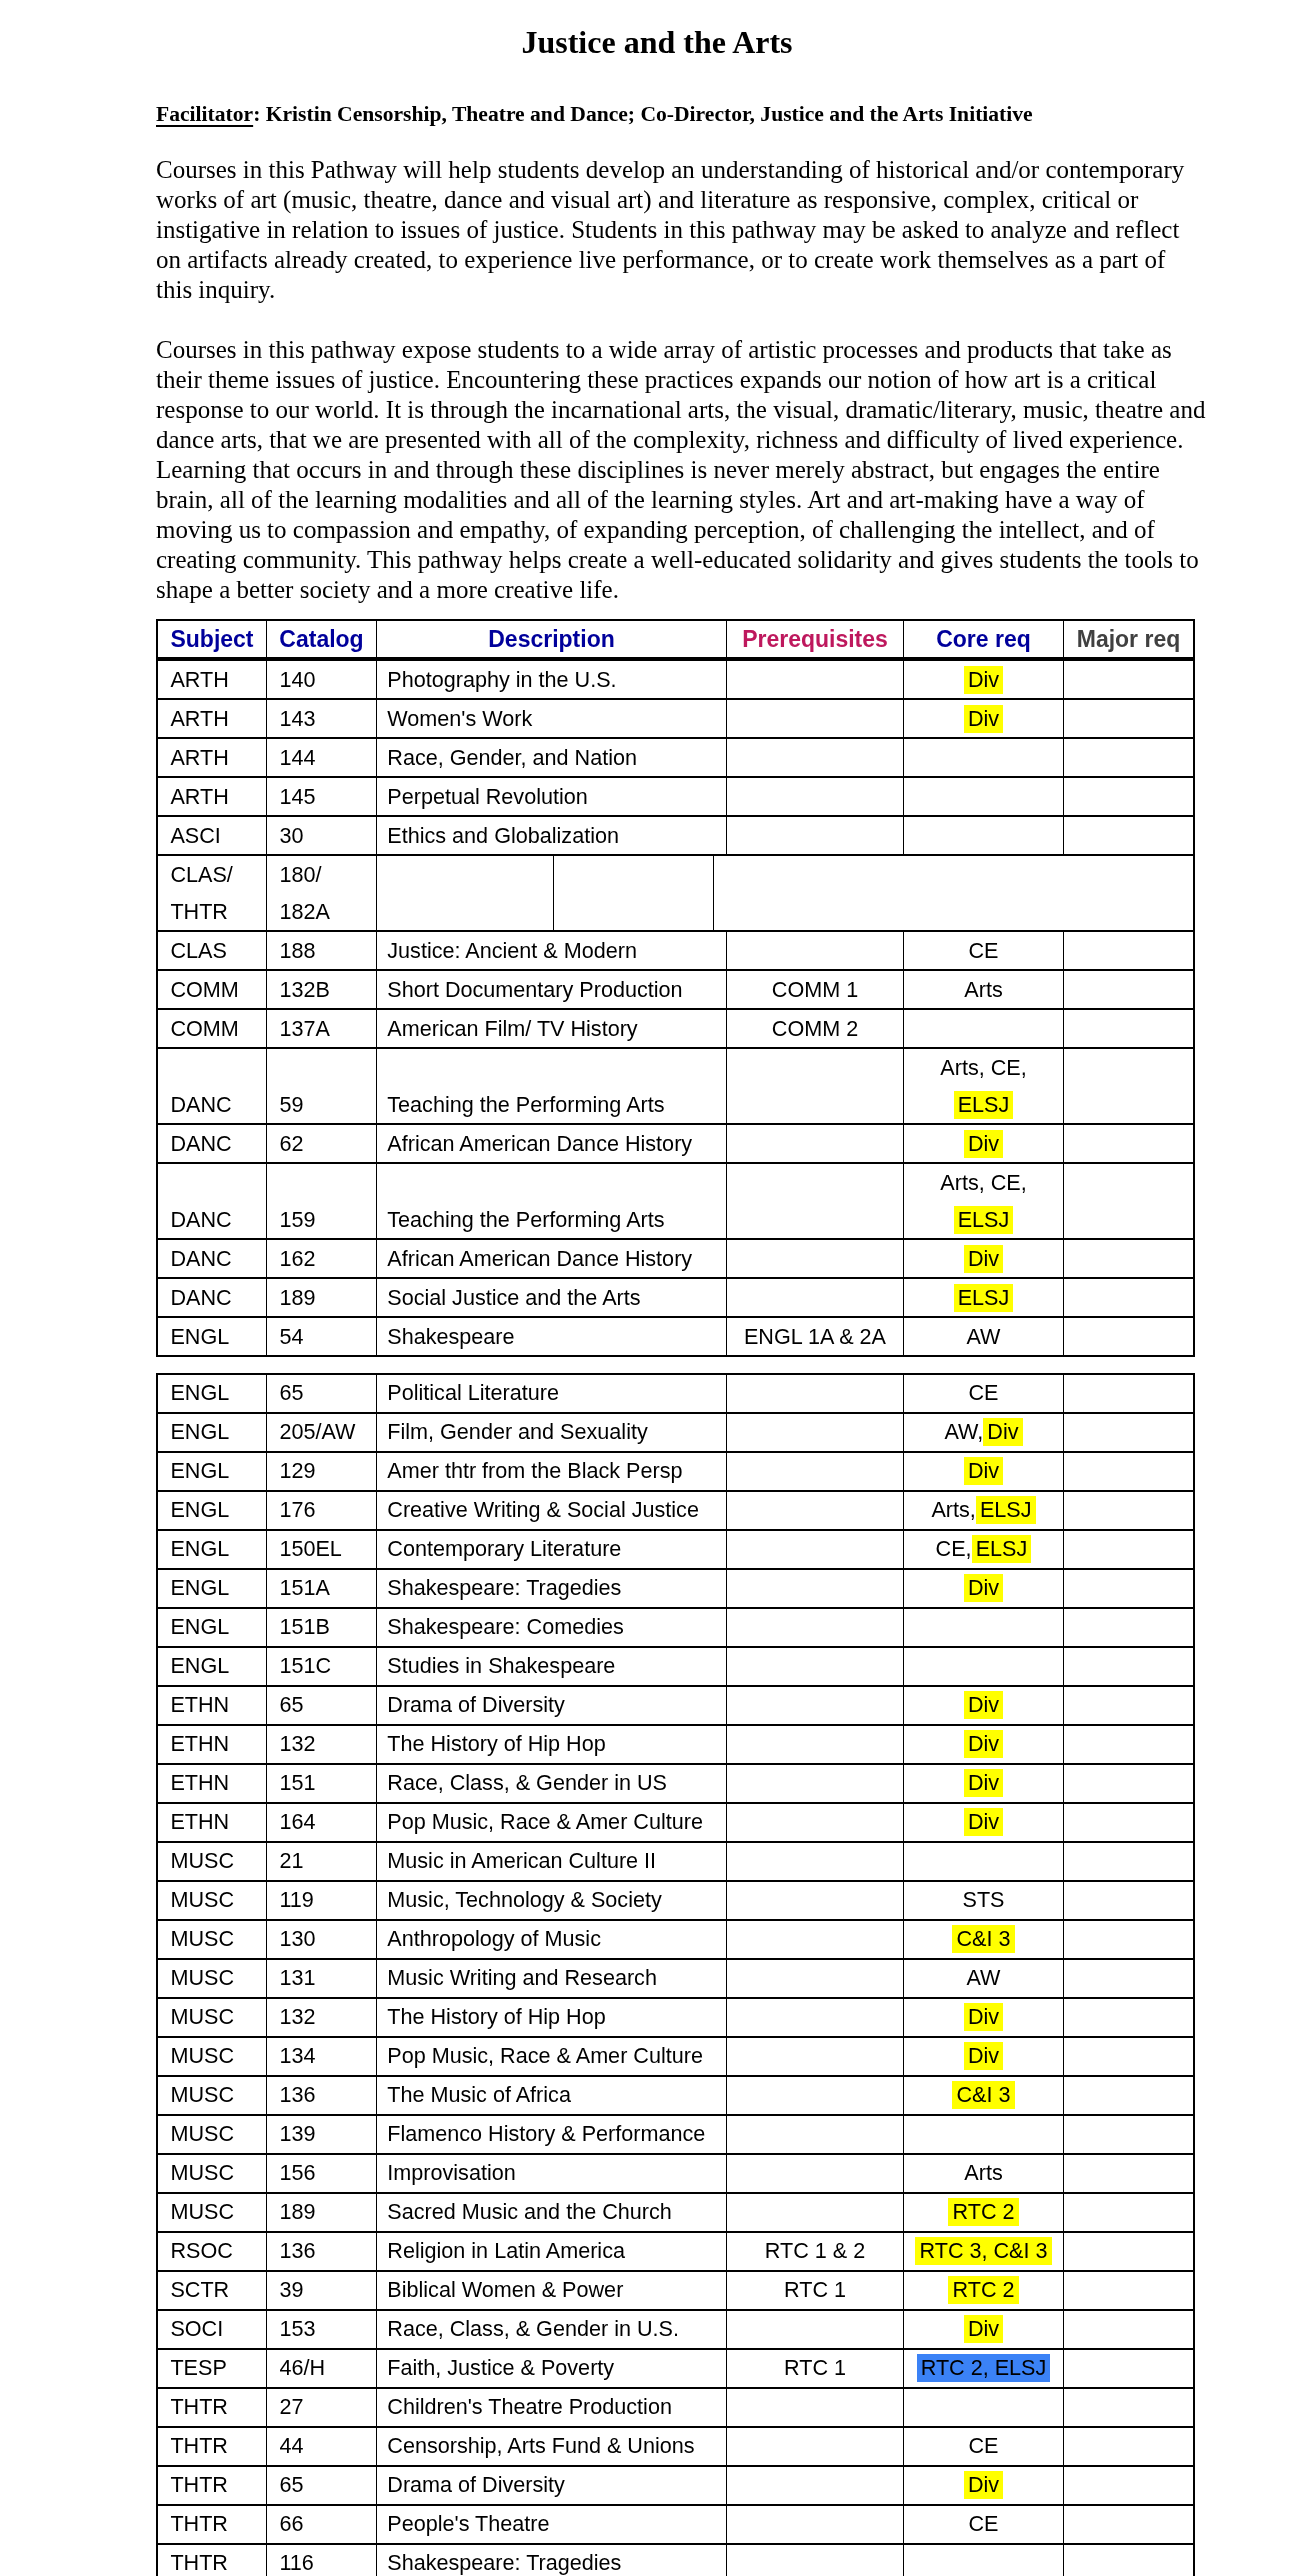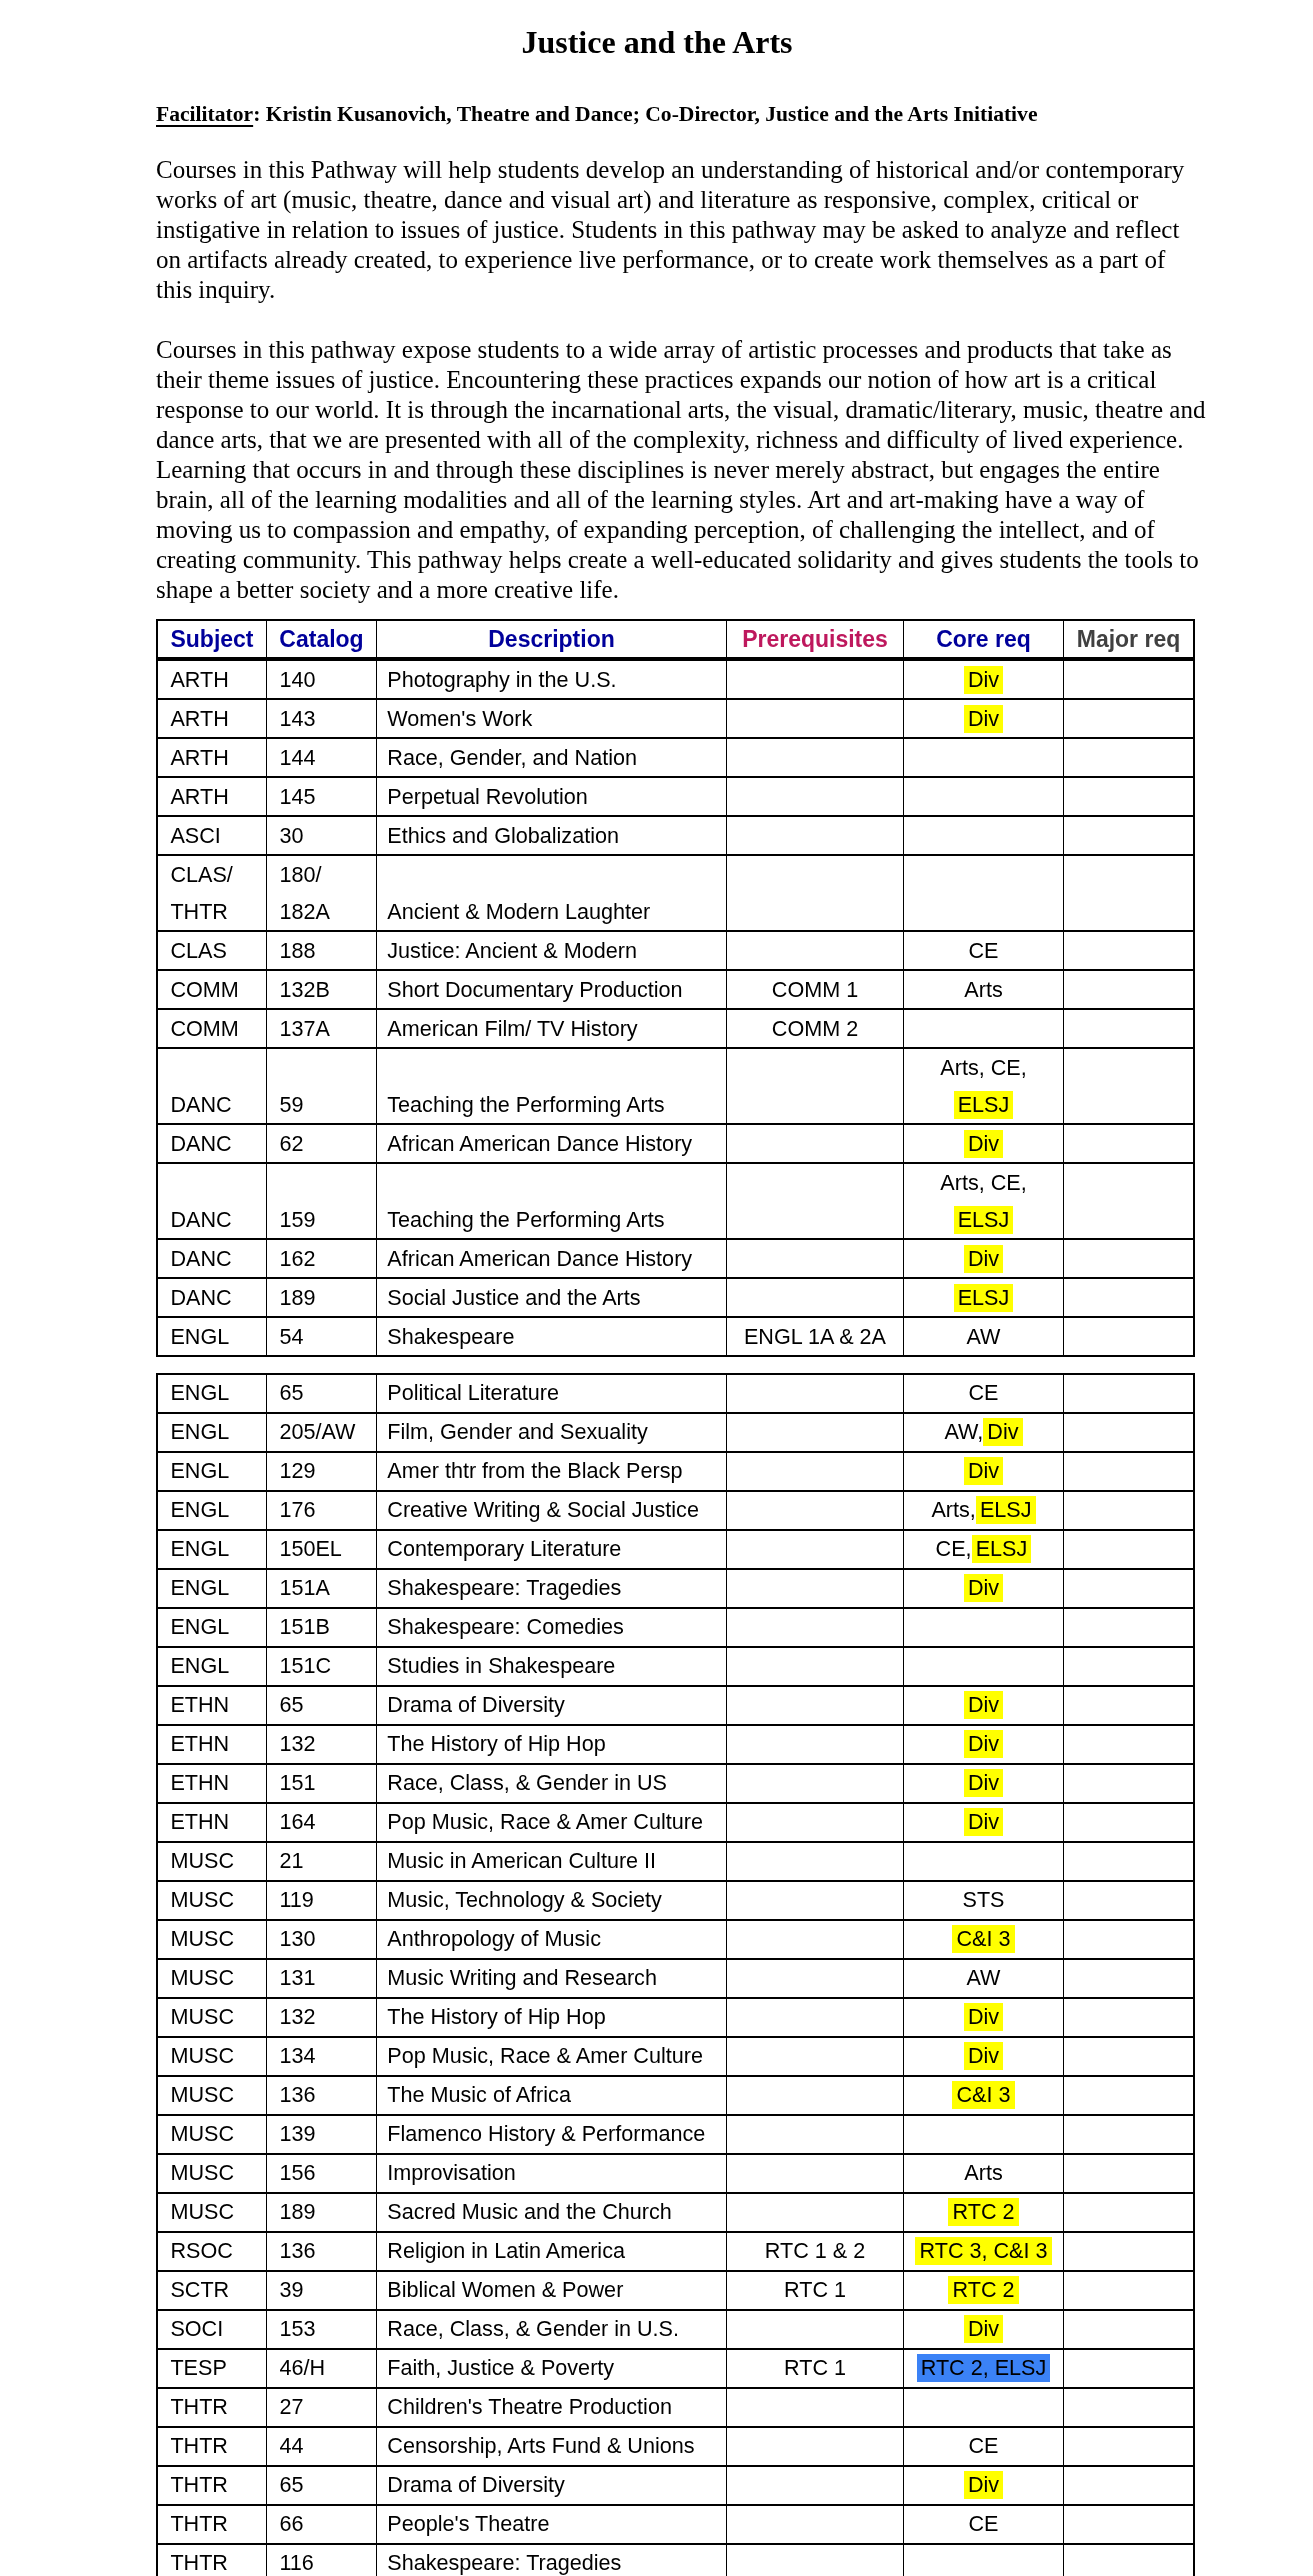--- a/index.html
+++ b/index.html
@@ -81,21 +81,21 @@
     font-size:23px;
   }
   .thead { border-bottom:2.6px solid #000; }
   .hl { padding:1px 4.1px; }
 </style>
 </head>
 <body>
 
 <div class="page">
   <h1 class="title">Justice and the Arts</h1>
-  <p class="facilitator"><span class="flabel">Facilitator</span><span>: Kristin Kusanovich, Theatre and Dance; Co-Director, Justice and the Arts Initiative</span></p>
+  <p class="facilitator"><span class="flabel">Facilitator</span><span>: Kristin Censorship, Theatre and Dance; Co-Director, Justice and the Arts Initiative</span></p>
   <p class="para">Courses in this Pathway will help students develop an understanding of historical and/or contemporary works of art (music, theatre, dance and visual art) and literature as responsive, complex, critical or instigative in relation to issues of justice. Students in this pathway may be asked to analyze and reflect on artifacts already created, to experience live performance, or to create work themselves as a part of this inquiry.</p>
   <p class="para">Courses in this pathway expose students to a wide array of artistic processes and products that take as their theme issues of justice. Encountering these practices expands our notion of how art is a critical response to our world. It is through the incarnational arts, the visual, dramatic/literary, music, theatre and dance arts, that we are presented with all of the complexity, richness and difficulty of lived experience. Learning that occurs in and through these disciplines is never merely abstract, but engages the entire brain, all of the learning modalities and all of the learning styles. Art and art-making have a way of moving us to compassion and empathy, of expanding perception, of challenging the intellect, and of creating community. This pathway helps create a well-educated solidarity and gives students the tools to shape a better society and a more creative life.</p>
   <div class="tablewrap">
       <div class="tseg">
         <div class="trow thead">
           <div class="cell hcell c0" style="color: rgb(0, 0, 155);">Subject</div>
           <div class="cell hcell c1" style="color: rgb(0, 0, 155);">Catalog</div>
           <div class="cell hcell c2" style="color: rgb(0, 0, 155);">Description</div>
           <div class="cell hcell c3" style="color: #be185d;">Prerequisites</div>
           <div class="cell hcell c4" style="color: rgb(0, 0, 155);">Core req</div>
@@ -207,24 +207,20 @@
         </div>
         <div class="trow">
           <div class="cell c0">
             <div class="ln">CLAS/</div>
             <div class="ln">THTR</div>
           </div>
           <div class="cell c1">
             <div class="ln">180/</div>
             <div class="ln">182A</div>
           </div>
-          <div class="cell c2">
-            <div class="ln"></div>
-            <div class="ln">Ancient &amp; Modern Laughter</div>
-          </div>
           <div class="cell c3">
             <div class="ln"></div>
             <div class="ln"></div>
           </div>
           <div class="cell c4">
             <div class="ln"></div>
             <div class="ln"></div>
           </div>
           <div class="cell c5">
             <div class="ln"></div>

